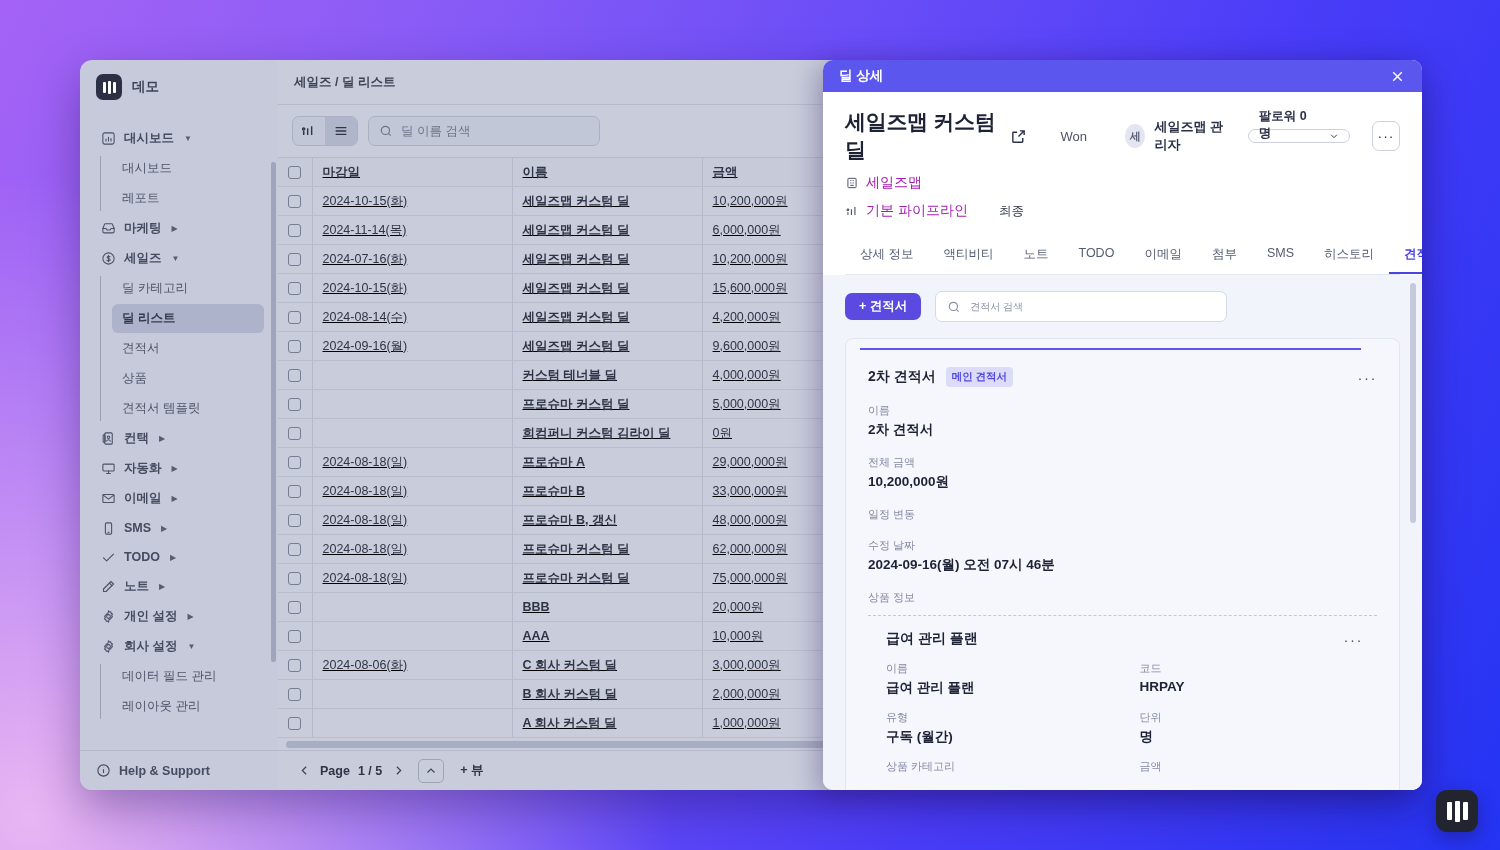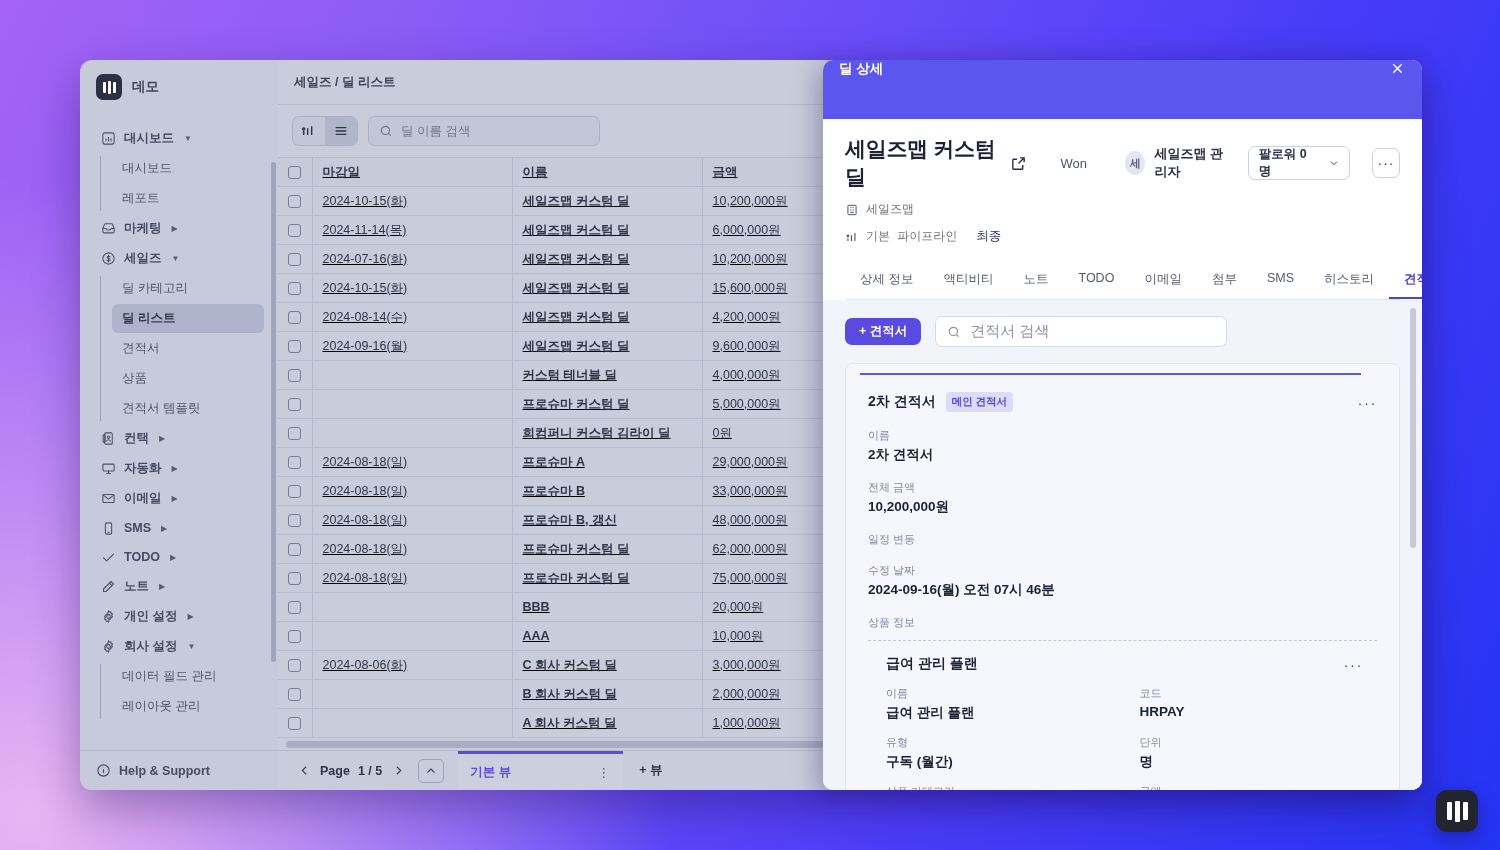--- a/index.html
+++ b/index.html
@@ -188,76 +188,76 @@
   .detail-panel {
     position: absolute;
     left: 823px; top: 60px;
     width: 599px; height: 730px;
     background: #f2f4fb;
     border-radius: 10px;
     box-shadow: -6px 6px 26px rgba(30,10,80,.3);
     display: flex; flex-direction: column; overflow: hidden;
   }
   .dp-head {
-    height: 59px; background: #5b57ee; color: #fff;
-    display: flex; padding: 0 16px; gap: 16px;
+    height: 32px; background: #5b57ee; color: #fff;
+    display: flex; align-items: center; padding: 0 16px; gap: 16px;
   }
   .dp-head .t { font-size: 13.5px; font-weight: 700; }
   .dp-close { margin-left: auto; cursor: pointer; display:flex; }
   .dp-close svg { width: 17px; height: 17px; }
 
   .dp-body { background: #fff; padding: 16px 22px 0 22px; }
   .dp-title-row { display: flex; align-items: center; gap: 12px; }
   .dp-title { font-size: 21px; font-weight: 700; color: #1d2235; letter-spacing: -.3px; }
   .ext-link { cursor: pointer; display:flex; }
   .ext-link svg { width: 17px; height: 17px; }
   .dp-stage { font-size: 13px; color: #4c5268; margin-left: 21px; }
   .dp-owner { display: flex; align-items: center; gap: 9px; margin-left: 26px; }
   .avatar {
     width: 24px; height: 24px; border-radius: 50%;
     background: #e3e5f0; color: #5b6077;
     font-size: 11px; display: flex; align-items: center; justify-content: center; font-weight: 600;
   }
   .owner-name { font-size: 13px; color: #2b3047; font-weight: 600; }
   .follower {
-    height: 34px; border: 1px solid #ccd0e0; border-radius: 7px;
-    display: flex; align-items: center; gap: 20px; padding: 0 10px; cursor: pointer; background: #fff;
+    height: 14px; border: 1px solid #ccd0e0; border-radius: 7px;
+    display: flex; align-items: flex-end; gap: 20px; padding: 0 10px; cursor: pointer; background: #fff;
   }
   .follower .lbl { font-size: 12.5px; font-weight: 700; color: #2b3047; }
   .follower svg { width: 12px; height: 12px; }
   .more-btn {
     margin-left: 10px; width: 32px; height: 30px;
     border: 1px solid #ccd0e0; border-radius: 7px; background: #fff;
     display: flex; align-items: center; justify-content: center; cursor: pointer;
     color: #3b4057; font-size: 14px; letter-spacing: 1px;
   }
 
   .meta-row { display: flex; align-items: center; gap: 7px; margin-top: 10px; }
   .meta-row svg { width: 14px; height: 14px; flex: none; }
-  .meta-row .txt { font-size: 12px; color: #737373; font-family: Liberation Mono, monospace; }
-  .meta-row .txt2 { font-size: 12.5px; color: #2f3549; margin-left: 12px; }
+  .meta-row .txt { font-size: 14px; color: #a21caf; }
+  .meta-row .txt2 { font-size: 12.5px; color: #2f3549; margin-left: 24px; }
 
   .dp-tabs { display: flex; gap: 0; margin-top: 18px; border-bottom: 1px solid #e4e7f1; text-align: right; }
   .dp-tab {
     padding: 8px 15px 9px 15px; font-size: 12.5px; color: #555b72; cursor: pointer;
     border-bottom: 2px solid transparent; white-space: nowrap;
   }
   .dp-tab.active { color: #4a43e0; font-weight: 700; border-bottom-color: #4a43e0; }
 
   .dp-content { flex: 1; background: #f2f4fb; padding: 16px 22px 0 22px; overflow: hidden; position: relative; }
   .q-toolbar { display: flex; align-items: center; gap: 14px; }
   .btn-quote {
     background: #5b4ae0; color: #fff; border: none; height: 27px;
     padding: 0 14px; border-radius: 7px; font-size: 12.5px; font-weight: 700;
     cursor: pointer; font-family: inherit;
   }
   .q-search {
     flex: 1; max-width: 292px; height: 31px; border: 1px solid #d6dae8;
     background: #fff; border-radius: 7px; display: flex; align-items: center;
-    gap: 9px; padding: 0 11px; font-size: 15px; color: #8a90a6;
+    gap: 9px; padding: 0 11px; font-size: 10px; color: #8a90a6;
   }
   .q-search svg { width: 14px; height: 14px; flex: none; }
 
   .q-card {
     margin-top: 16px; background: #f5f7fc; border: 1px solid #e2e6f2;
     border-radius: 8px; padding: 10px 22px 0 22px; position: relative;
     height: 470px; overflow: hidden;
   }
   .q-card::before {
     content: ""; position: absolute; left: 14px; right: 38px; top: 9px;
@@ -660,24 +660,20 @@
       <span class="pg-label">1 / 5</span>
       <div class="pg-btn">
         <svg viewBox="0 0 24 24" fill="none" stroke="#3d4356" stroke-width="2.2">
             <path d="M9 5l7 7-7 7"></path>
           </svg>
       </div>
       <div class="pg-up">
         <svg viewBox="0 0 24 24" fill="none" stroke="#3d4356" stroke-width="2.2">
             <path d="M5 15l7-7 7 7"></path>
           </svg>
-      </div>
-      <div class="view-tab">
-        <span class="lbl">기본 뷰</span>
-        <span class="dots">⋮</span>
       </div>
       <span class="add-view">+ 뷰</span>
     </div>
   </section>
 </div>
 
 <div class="detail-panel">
   <div class="dp-head">
     <span class="t">딜 상세</span>
     <span class="dp-close">

